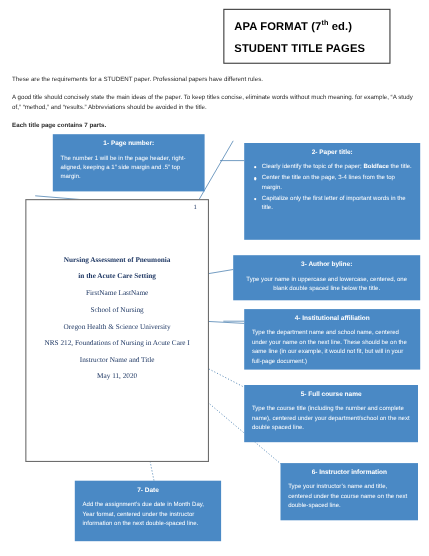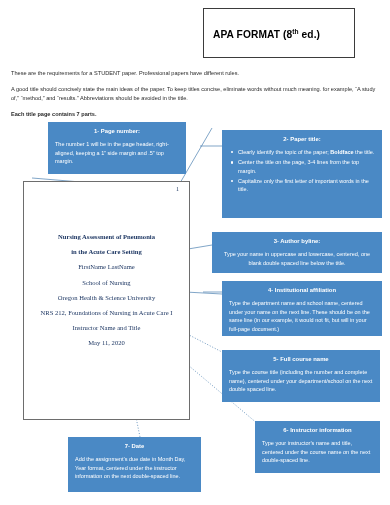--- a/index.html
+++ b/index.html
@@ -180,21 +180,22 @@
     <line x1="203" y1="292" x2="222" y2="292" stroke="#4a7fb0" stroke-width="0.7"></line>
 
     <line x1="160" y1="320" x2="222" y2="352" stroke="#4a7fb0" stroke-width="0.8" stroke-dasharray="1,1.8"></line>
 
     <line x1="150" y1="333" x2="258" y2="424" stroke="#4a7fb0" stroke-width="0.8" stroke-dasharray="1,1.8"></line>
 
     <line x1="122" y1="348" x2="140" y2="437" stroke="#4a7fb0" stroke-width="0.8" stroke-dasharray="1,1.8"></line>
   </svg>
 
   <div class="title-box">
-    <div class="title-line"><span>APA FORMAT (8</span><span class="sup">th</span><span> ed.)</span></div>
+    <div class="title-line"><span>APA FORMAT (7</span><span class="sup">th</span><span> ed.)</span></div>
+    <div class="title-line">STUDENT TITLE PAGES</div>
   </div>
 
   <div class="intro p1">These are the requirements for a STUDENT paper.  Professional papers have different rules.</div>
   <div class="intro p2">A good title should concisely state the main ideas of the paper.  To keep titles concise, eliminate words without much meaning.  for example, “A study of,” “method,” and “results.”  Abbreviations should be avoided in the title.</div>
   <div class="intro p3">Each title page contains 7 parts.</div>
 
   <div class="paper">
     <div class="paper-num">1</div>
     <div class="paper-body">
       <div class="ln bold">Nursing Assessment of Pneumonia</div>

